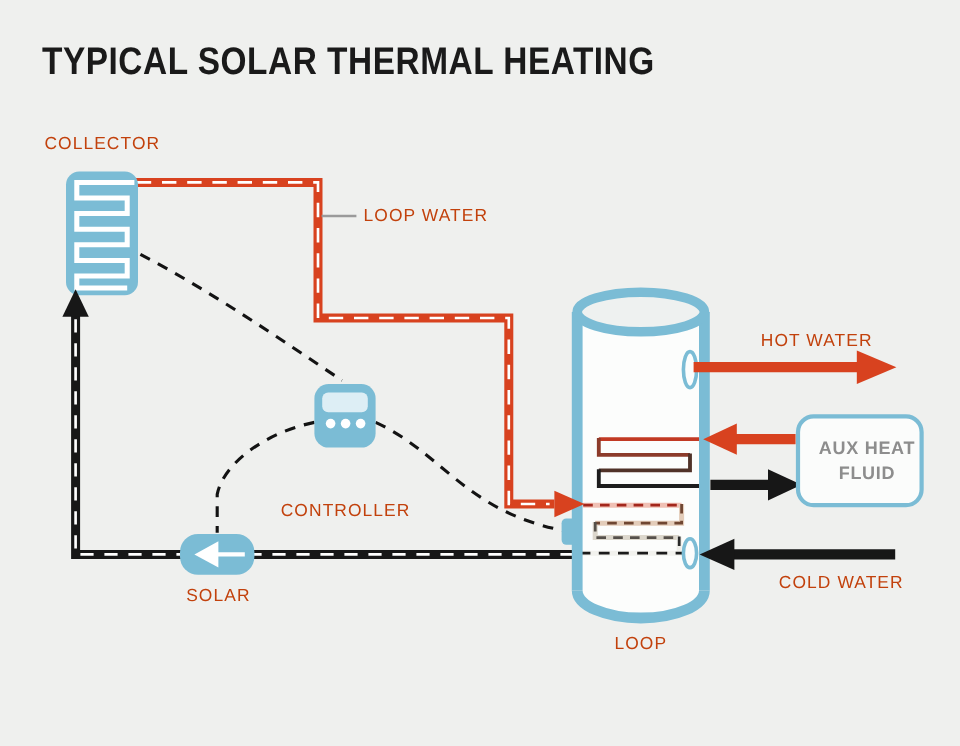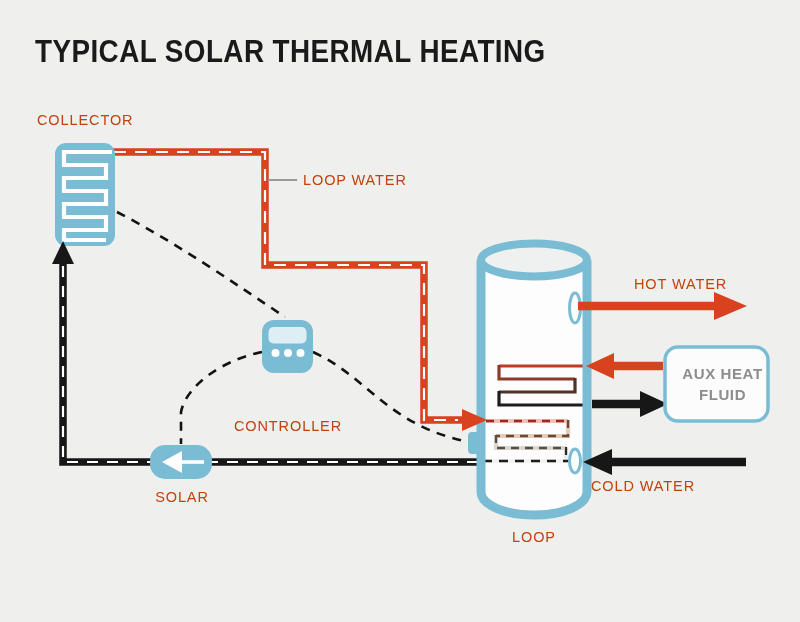--- a/index.html
+++ b/index.html
@@ -112,19 +112,19 @@
     <rect x="665" y="347" width="103" height="74" rx="13" fill="#fbfcfb" stroke="#7bbcd5" stroke-width="3.5"></rect>
   </svg>
 
   <div class="title">TYPICAL SOLAR THERMAL HEATING</div>
   <div class="lbl" style="left:37px;top:112px;">COLLECTOR</div>
   <div class="lbl" style="left:303px;top:172px;">LOOP WATER</div>
   <div class="lbl center" style="left:218px;top:390px;width:140px;margin-top:28px;">CONTROLLER</div>
   <div class="lbl center" style="left:132px;top:489px;width:100px;">SOLAR</div>
   <div class="lbl center" style="left:484px;top:529px;width:100px;">LOOP</div>
   <div class="lbl" style="left:634px;top:276px;">HOT WATER</div>
-  <div class="lbl" style="left:591px;top:478px;">COLD WATER</div>
+  <div class="lbl" style="left:649px;top:478px;">COLD WATER</div>
   <div class="auxbox">
     <div>AUX HEAT</div>
     <div>FLUID</div>
   </div>
 
 </div>
 
 </body></html>

